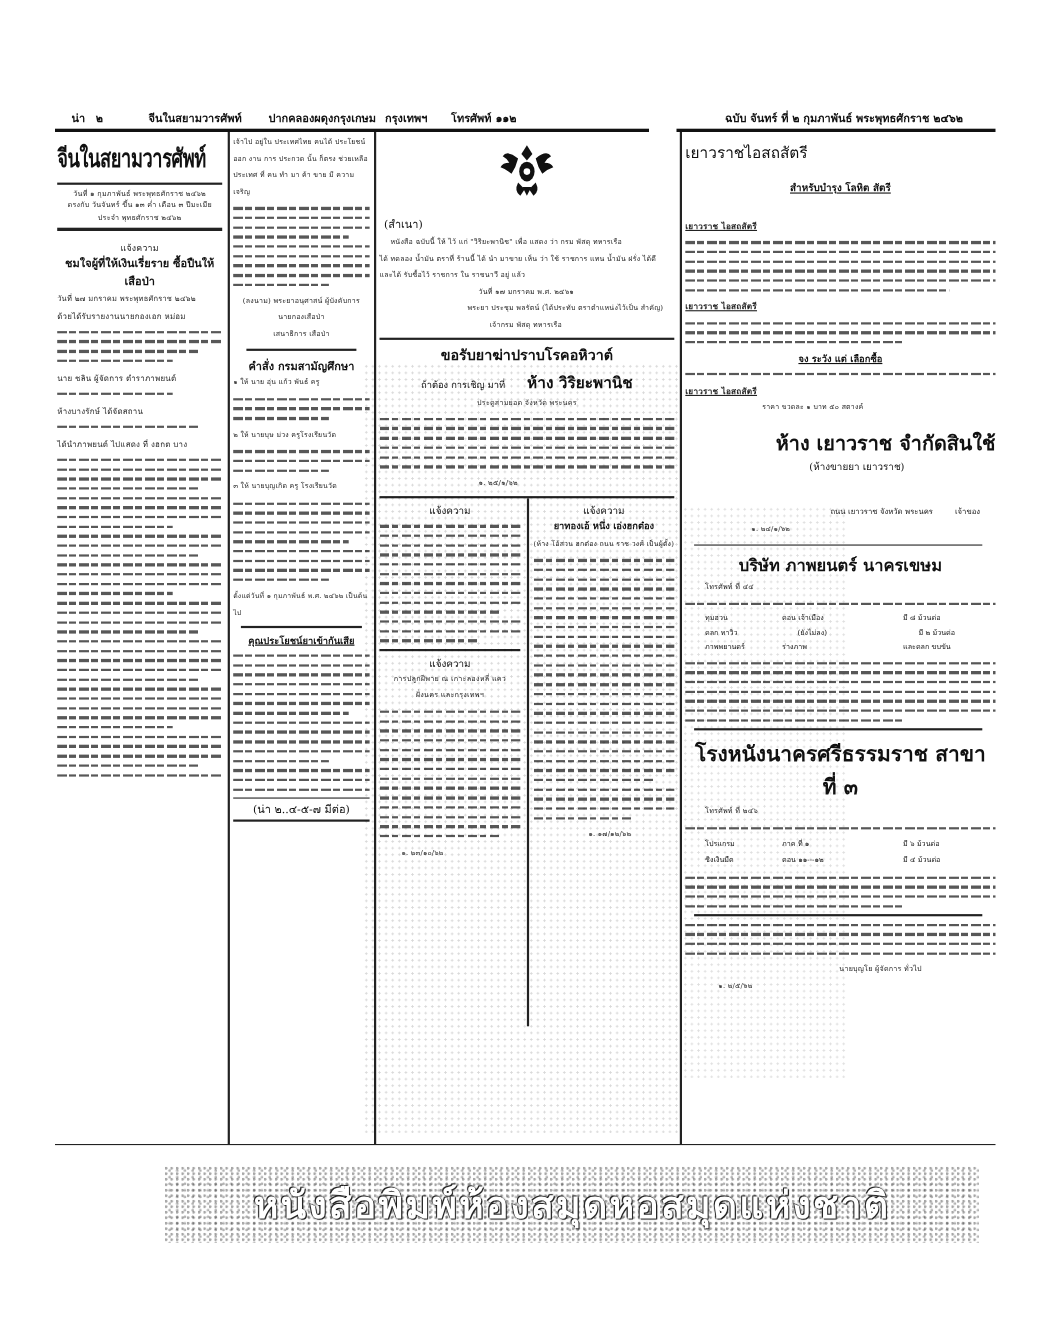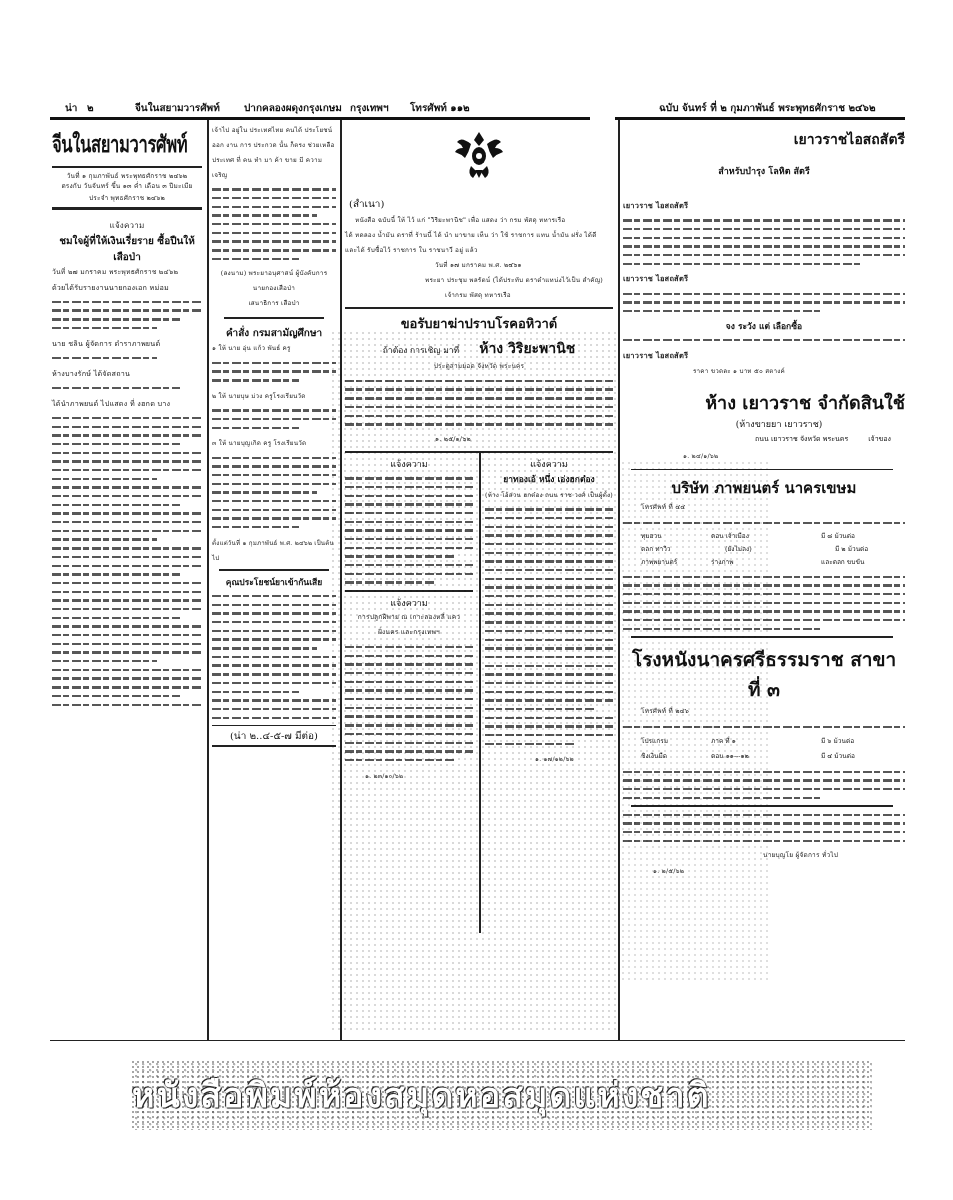--- a/index.html
+++ b/index.html
@@ -18,38 +18,38 @@
   .vrule { position:absolute; width:1.5px; background:#222; }
   .hrule { position:absolute; height:1.5px; background:#222; }
 
   .txt { font-size:7.2px; line-height:15px; letter-spacing:0.2px; color:#222; }
   .fill { height:2.4px; background:repeating-linear-gradient(90deg,#3a3a3a 0 9px,transparent 9px 11px,#3a3a3a 11px 17px,transparent 17px 20px);
           margin:6.3px 0; opacity:0.85; }
   .fill.s { width:70%; }
   .fill.m { width:85%; }
   .center { text-align:center; }
   .bold { font-weight:bold; }
-  .u { }
+  .u { text-decoration:underline; }
 
   .masthead { font-family:"DejaVu Serif", serif; font-size:23px; font-weight:bold;
               letter-spacing:-0.5px; white-space:nowrap; }
-  .sec-title { font-size:13px; font-weight:bold; text-align:right; }
+  .sec-title { font-size:13px; font-weight:normal; text-align:left; }
   .big-title { font-size:18px; font-weight:bold; text-align:right; }
   .mid-title { font-size:15px; font-weight:bold; text-align:center; }
 
   .garuda { width:60px; height:56px; margin:0 auto; position:relative; }
   .garuda svg { width:60px; height:56px; }
 
-  .stamp { position:absolute; left:132px; top:1060px; width:740px; height:70px;
+  .stamp { position:absolute; left:150px; top:1060px; width:740px; height:70px;
            background:
              radial-gradient(circle at 20% 40%, rgba(0,0,0,0.35) 0 1px, transparent 1.5px) 0 0/5px 5px,
              radial-gradient(circle at 60% 70%, rgba(0,0,0,0.3) 0 1px, transparent 1.5px) 0 0/7px 6px;
            color:#fff; font-size:34px; font-weight:bold; letter-spacing:2px;
            text-shadow: 0 0 2px #000, 1px 1px 0 #333, -1px -1px 0 #333;
-           display:flex; align-items:center; justify-content:flex-start; }
+           display:flex; align-items:center; justify-content:center; }
   .speckle { position:absolute; pointer-events:none;
              background: radial-gradient(circle, rgba(0,0,0,0.25) 0 0.8px, transparent 1.2px) 0 0/6px 6px; }
 </style>
 </head>
 <body>
 
 <div class="page">
 
   <div class="hdr">
     <span style="left:10px">น่า</span>
@@ -311,21 +311,21 @@
     <div class="txt"><span class="u bold" style="font-size:7.5px">เยาวราช ไอสถสัตรี</span></div>
     <div class="fill"></div>
     <div class="fill"></div>
     <div class="fill s"></div>
     <div class="center u bold" style="font-size:8.5px;margin-top:4px">จง ระวัง แต่ เลือกซื้อ</div>
     <div class="fill"></div>
     <div class="txt"><span class="u bold" style="font-size:7.5px">เยาวราช ไอสถสัตรี</span></div>
     <div class="txt" style="font-size:6.3px;padding-left:70px">ราคา ขวดละ ๑ บาท ๕๐ สตางค์</div>
     <div class="big-title" style="margin-top:10px;padding-left:40px">ห้าง เยาวราช จำกัดสินใช้</div>
     <div class="center" style="font-size:9px;padding-left:30px">(ห้างขายยา เยาวราช)</div>
-    <div style="display:flex;justify-content:flex-end;gap:20px;margin-top:2px;font-size:7px;padding-right:14px">
+    <div style="display:flex;justify-content:flex-end;gap:20px;margin-top:28px;font-size:7px;padding-right:14px">
       <span>ถนน เยาวราช จังหวัด พระนคร</span>
       <span>เจ้าของ</span>
     </div>
     <div class="txt" style="font-size:6.3px;padding-left:60px;margin-top:4px">๑. ๒๔/๑/๖๒</div>
     <div class="hrule" style="position:relative;width:262px;margin:6px 0 6px 8px"></div>
 
     <div class="mid-title">บริษัท ภาพยนตร์ นาครเขษม</div>
     <div class="txt" style="font-size:6.5px;padding-left:18px">โทรศัพท์ ที่ ๔๔</div>
     <div class="fill"></div>
     <div>

